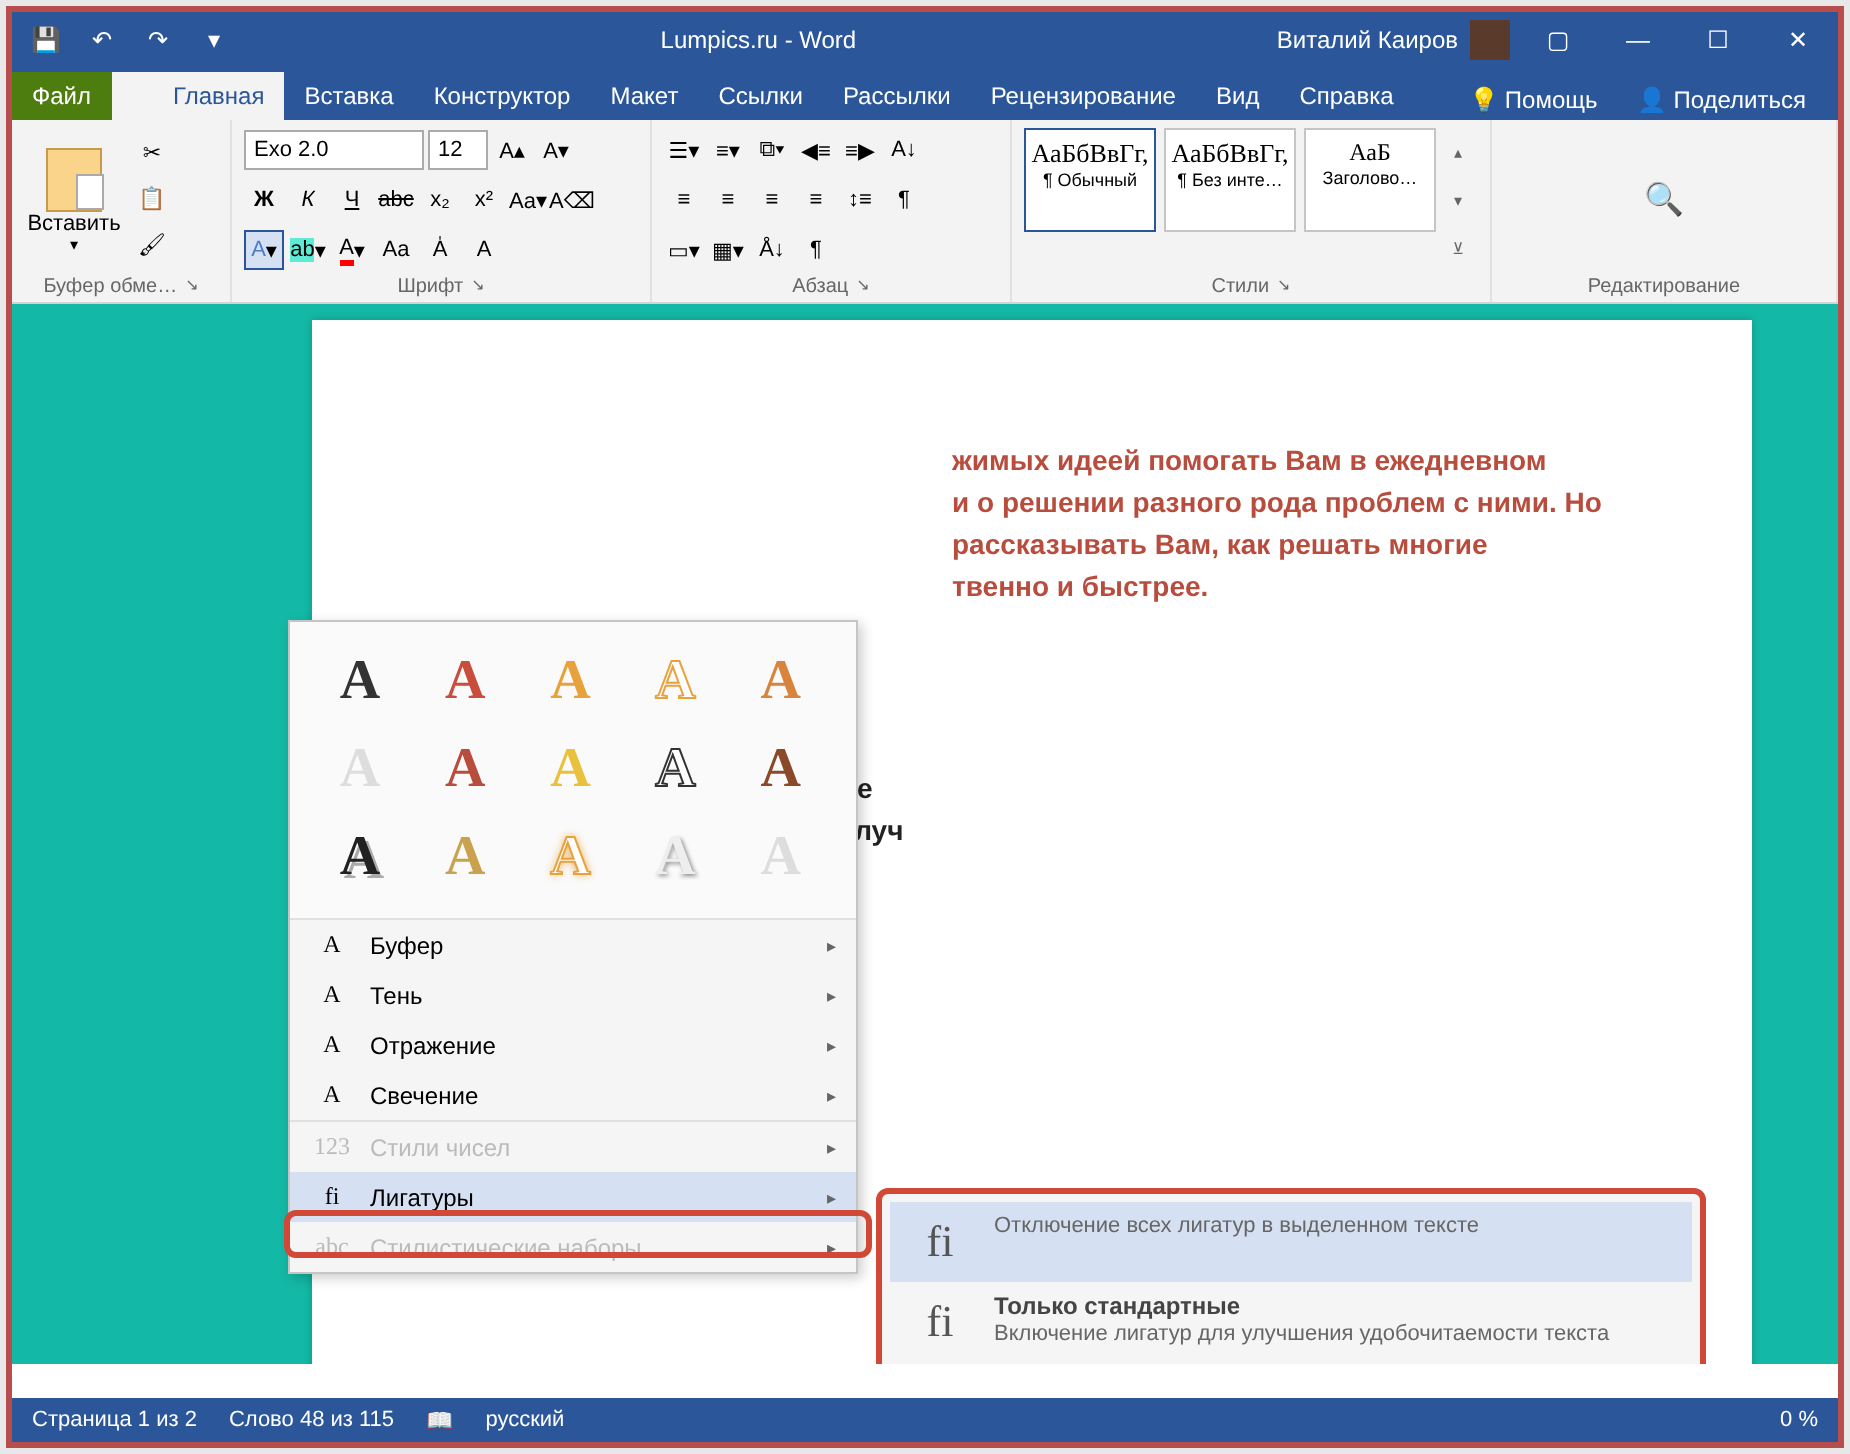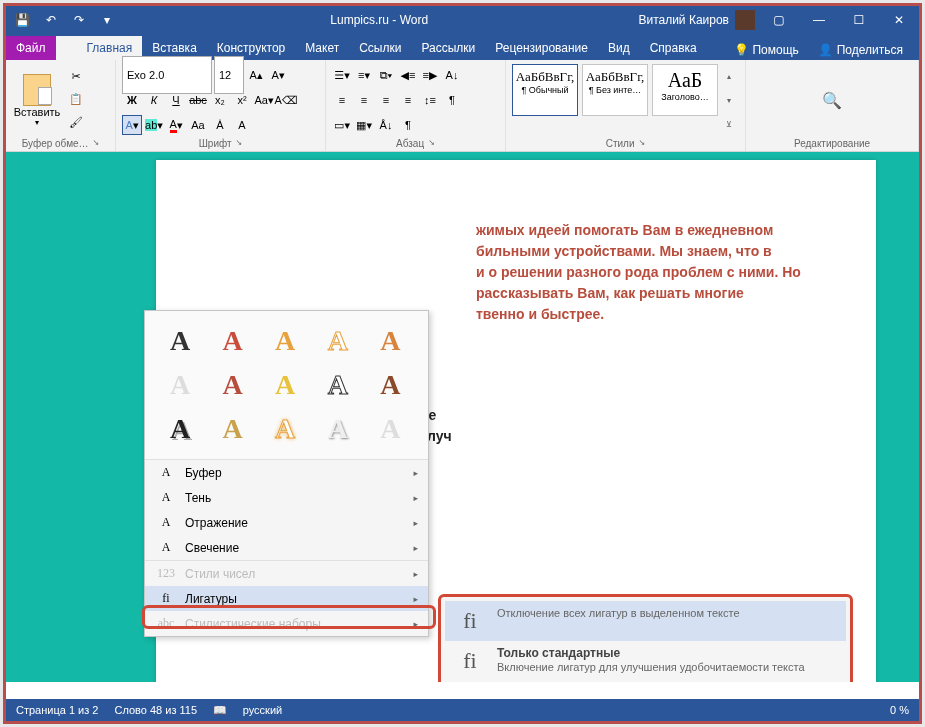--- a/index.html
+++ b/index.html
@@ -10,33 +10,33 @@
 .tb-left { display: flex; gap: 2px; padding-left: 4px; }
 .tb-btn { width: 26px; height: 24px; display: flex; align-items: center; justify-content: center; color: #fff; }
 .tb-title { flex: 1; text-align: center; }
 .tb-user { display: flex; align-items: center; gap: 6px; padding-right: 4px; }
 .tb-avatar { width: 20px; height: 20px; background: #5a3a2a; }
 .tb-win { display: flex; }
 .tb-winbtn { width: 40px; height: 28px; display: flex; align-items: center; justify-content: center; color: #fff; }
 
 .menubar { background: #2b579a; height: 26px; display: flex; align-items: flex-end; font-size: 12px; }
 .tab { padding: 5px 10px; color: #fff; cursor: pointer; }
-.tab.file { background: #a21caf; }
+.tab.file { background: #4d7c0f; }
 .tab.active { background: #f3f3f3; color: #2b579a; padding-left: 31px; }
 .menubar-right { margin-left: auto; display: flex; gap: 8px; padding-right: 10px; color: #fff; }
 .mb-item { display: flex; align-items: center; gap: 3px; padding: 3px 6px; }
 
 .ribbon { background: #f3f3f3; height: 92px; display: flex; border-bottom: 1px solid #d4d4d4; }
 .rgroup { border-right: 1px solid #e1e1e1; padding: 4px 6px 2px 6px; display: flex; flex-direction: column; }
 .rgroup-body { flex: 1; display: flex; gap: 4px; }
 .rgroup-label { font-size: 10px; color: #666; text-align: center; padding-top: 2px; display: flex; justify-content: center; gap: 4px; }
 .rbtn { display: flex; flex-direction: column; align-items: center; justify-content: center; font-size: 11px; padding: 2px 4px; }
 .rbtn-big { width: 50px; }
 .font-row { display: flex; gap: 2px; align-items: center; height: 22px; }
-.font-sel { border: 1px solid #ababab; background: #fff; font-size: 11px; padding: 1px 4px; height: 38px; }
+.font-sel { border: 1px solid #ababab; background: #fff; font-size: 11px; padding: 1px 4px; height: 20px; }
 .font-name { width: 90px; }
 .font-size { width: 30px; }
 .sm-btn { width: 20px; height: 20px; border: 1px solid transparent; display: inline-flex; align-items: center; justify-content: center; font-size: 11px; }
 .style-box { border: 1px solid #c5c5c5; background: #fff; width: 66px; height: 52px; font-size: 9px; text-align: center; padding-top: 4px; }
 .style-box .preview { font-size: 13px; font-family: "Times New Roman", serif; }
 .style-box.sel { border: 1px solid #2b579a; }
 .style-arrows { width: 14px; display: flex; flex-direction: column; justify-content: space-around; }
 .tiny-arrow { font-size: 8px; color: #666; text-align: center; }
 
 .doc-area { background: #14b8a6; height: 530px; position: relative; overflow: hidden; }
@@ -207,21 +207,21 @@
       <div class="rgroup-body">
         <div class="style-box sel">
             <div class="preview">АаБбВвГг,</div>
             <div>¶ Обычный</div>
           </div>
         <div class="style-box">
             <div class="preview">АаБбВвГг,</div>
             <div>¶ Без инте…</div>
           </div>
         <div class="style-box">
-            <div class="preview" style="font-size:20px">АаБ</div>
+            <div class="preview" style="font-size:12px">АаБ</div>
             <div>Заголово…</div>
           </div>
         <div class="style-arrows">
           <div class="tiny-arrow">▴</div>
           <div class="tiny-arrow">▾</div>
           <div class="tiny-arrow">⊻</div>
         </div>
       </div>
       <div class="rgroup-label">
           <span>Стили</span>
@@ -238,21 +238,20 @@
       <div class="rgroup-label">
           <span>Редактирование</span>
         </div>
     </div>
   </div>
 
   <div class="doc-area">
     <div class="page">
       <div style="margin-left:280px">
         <div class="doc-text">жимых идеей помогать Вам в ежедневном</div>
-        <div class="doc-text">бильными устройствами. Мы знаем, что в</div>
         <div class="doc-text">и о решении разного рода проблем с ними. Но</div>
         <div class="doc-text">рассказывать Вам, как решать многие</div>
         <div class="doc-text">твенно и быстрее.</div>
       </div>
       <div style="margin-top:80px;margin-left:20px">
         <div class="doc-text-black">что-то настраивает, тем он каче</div>
         <div class="doc-text-black">улучшаться, если не будем получ</div>
       </div>
     </div>
 

